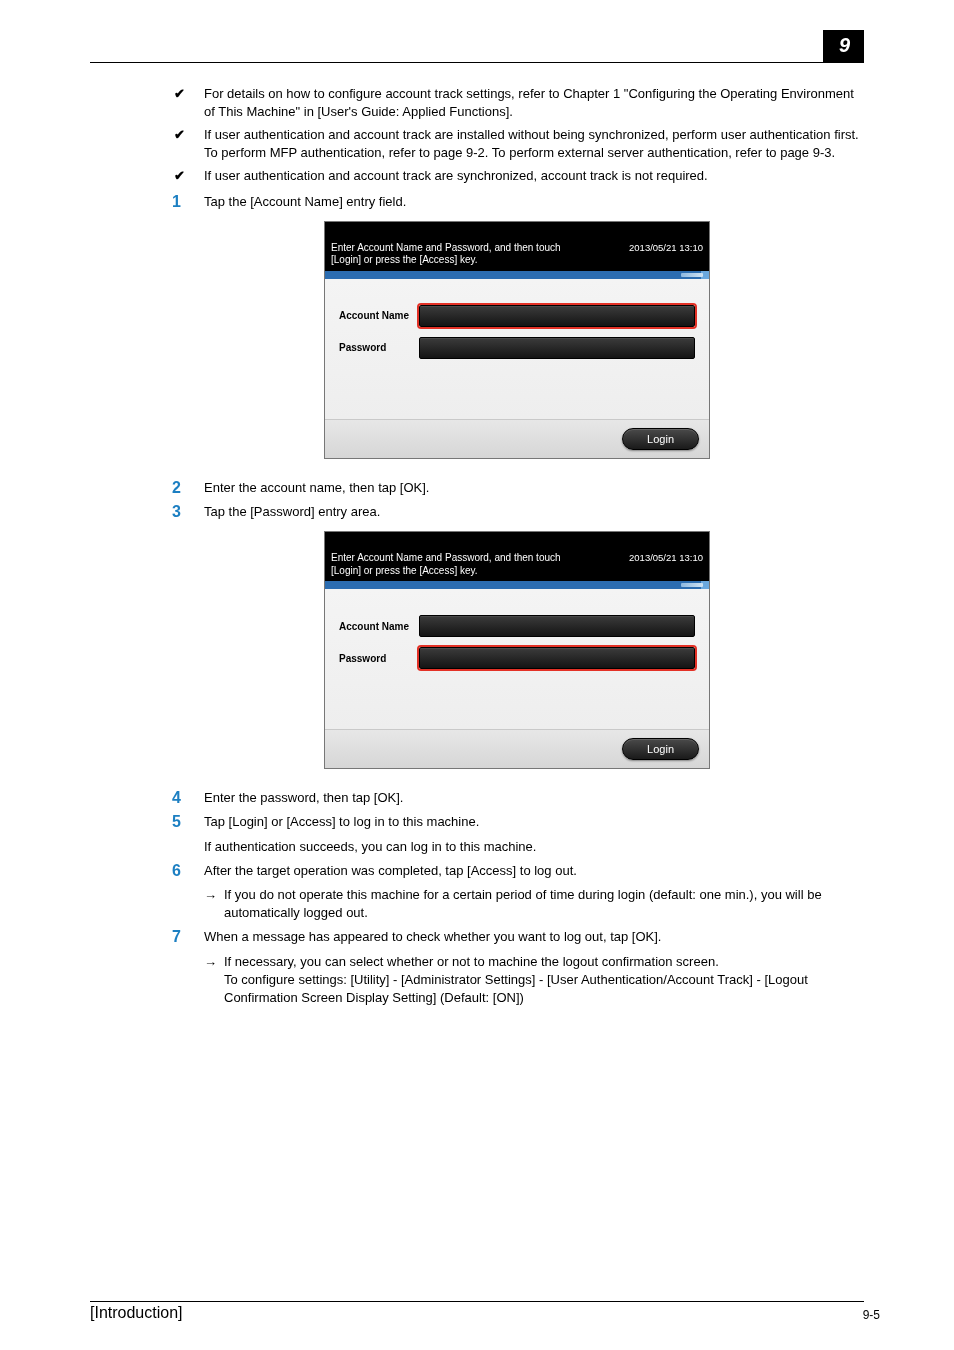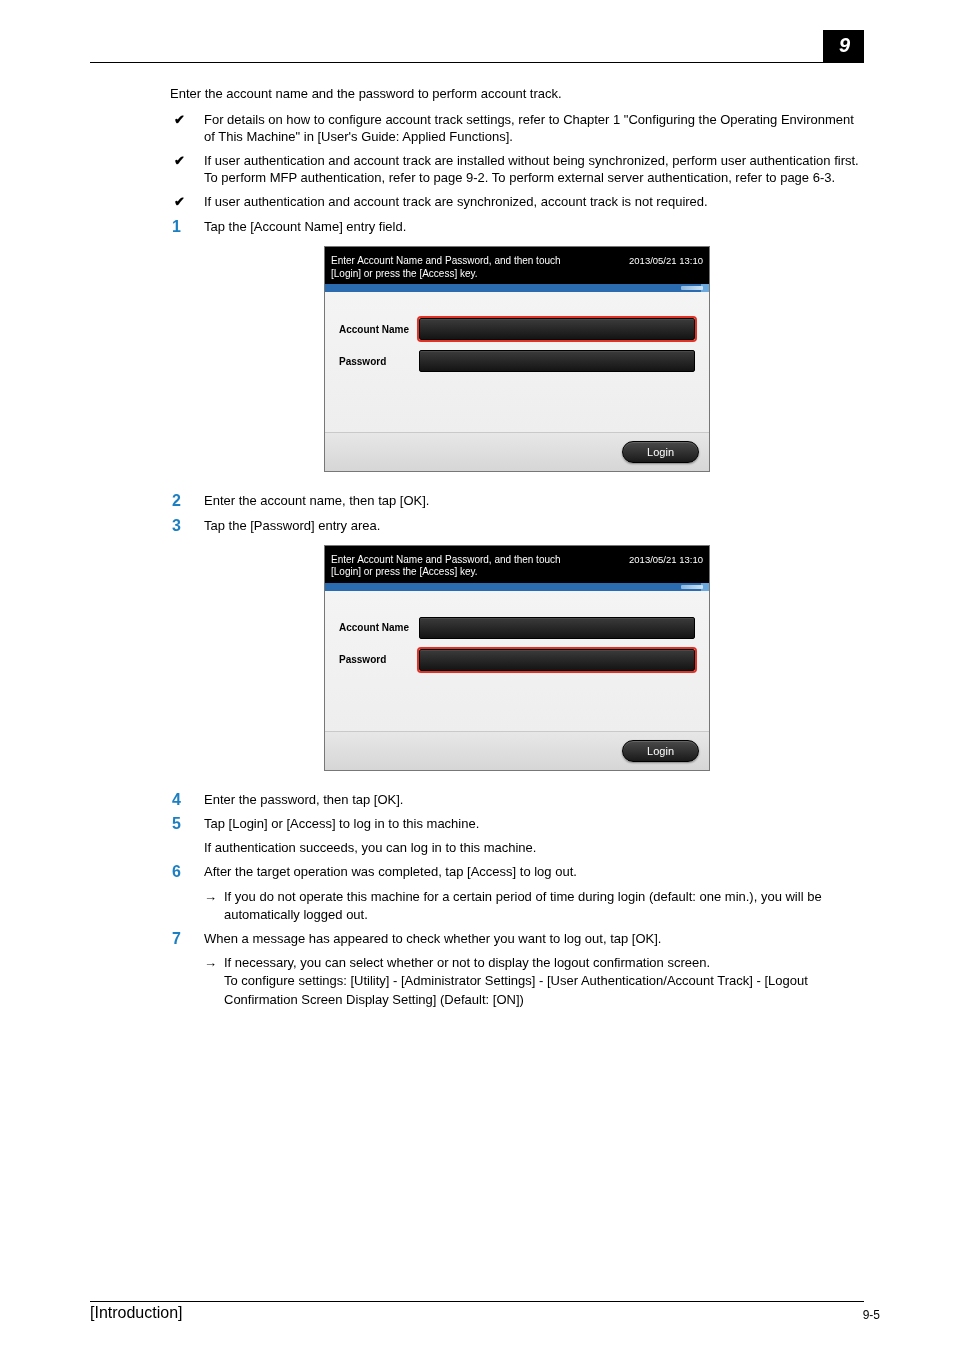--- a/index.html
+++ b/index.html
@@ -75,21 +75,21 @@
     text-align: left;
     font-size: 10px;
     box-shadow: inset 0 0 0 1px #ccc;
     vertical-align: top;
   }
   .mfp-header {
     background: #000;
     color: #fff;
     display: flex;
     justify-content: space-between;
-    padding: 8px 6px 4px 6px;
+    padding: 20px 6px 4px 6px;
     font-size: 10px;
     line-height: 1.25;
   }
   .mfp-header .h-left { max-width: 260px; }
   .mfp-header .h-right { font-size: 9.5px; margin-left: 7px; }
   .mfp-memory {
     height: 8px;
     background: linear-gradient(to right, #2b6cb0, #2b6cb0 98%, #6aa8de 98%);
     position: relative;
   }
@@ -161,25 +161,24 @@
 </head>
 <body>
 
 <div class="page">
 
   <div class="chapter-tab">9</div>
   <hr class="top-rule">
 
   <div class="content">
 
-    <div class="intro-text">Enter the account name and the password to perform account track.</div>
 
     <ul class="check-list">
       <li>For details on how to configure account track settings, refer to Chapter 1 "Configuring the Operating Environment of This Machine" in [User's Guide: Applied Functions].</li>
-      <li>If user authentication and account track are installed without being synchronized, perform user authentication first. To perform MFP authentication, refer to page 9-2. To perform external server authentication, refer to page 6-3.</li>
+      <li>If user authentication and account track are installed without being synchronized, perform user authentication first. To perform MFP authentication, refer to page 9-2. To perform external server authentication, refer to page 9-3.</li>
       <li>If user authentication and account track are synchronized, account track is not required.</li>
     </ul>
 
     <div class="step">
       <div class="step-num">1</div>
       <div class="step-body">Tap the [Account Name] entry field.</div>
     </div>
 
     <div class="screenshot-wrap">
       <div class="mfp">
@@ -260,21 +259,21 @@
         </div>
       </div>
     </div>
 
     <div class="step">
       <div class="step-num">7</div>
       <div class="step-body">
         <div>When a message has appeared to check whether you want to log out, tap [OK].</div>
         <div class="step-sub">
           <div class="arrow">→</div>
-          <div class="sub-text" style="white-space: pre-line;">If necessary, you can select whether or not to display the logout confirmation screen.
+          <div class="sub-text" style="white-space: pre-line;">If necessary, you can select whether or not to machine the logout confirmation screen.
 To configure settings: [Utility] - [Administrator Settings] - [User Authentication/Account Track] - [Logout Confirmation Screen Display Setting] (Default: [ON])</div>
         </div>
       </div>
     </div>
 
   </div>
 
   <hr class="bottom-rule">
   <div class="footer-left">[Introduction]</div>
   <div class="footer-right">9-5</div>

